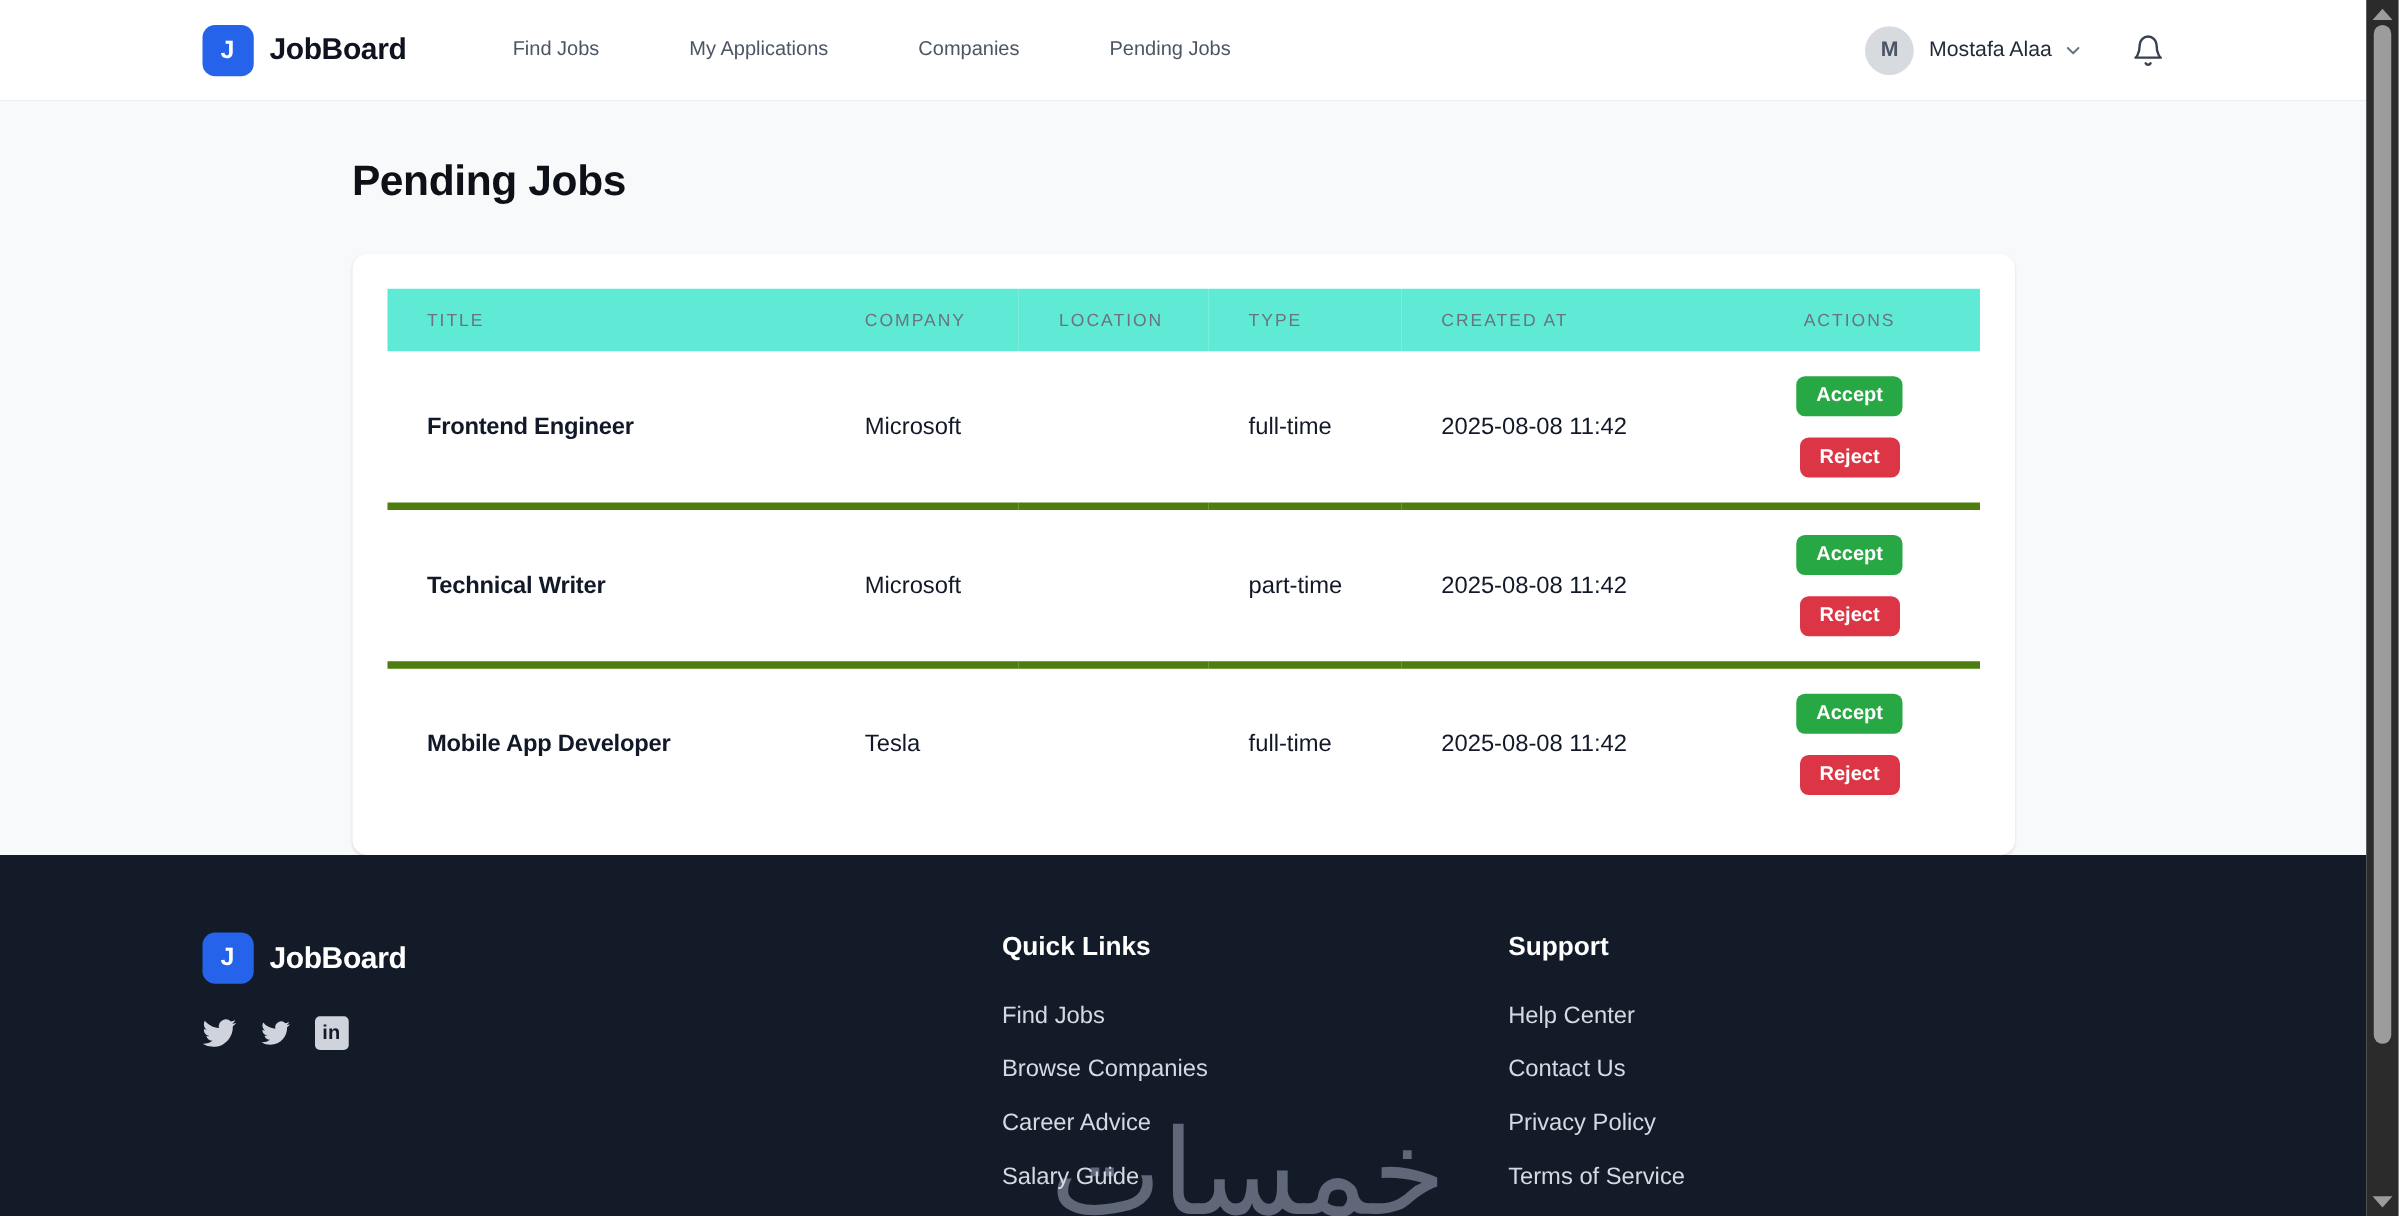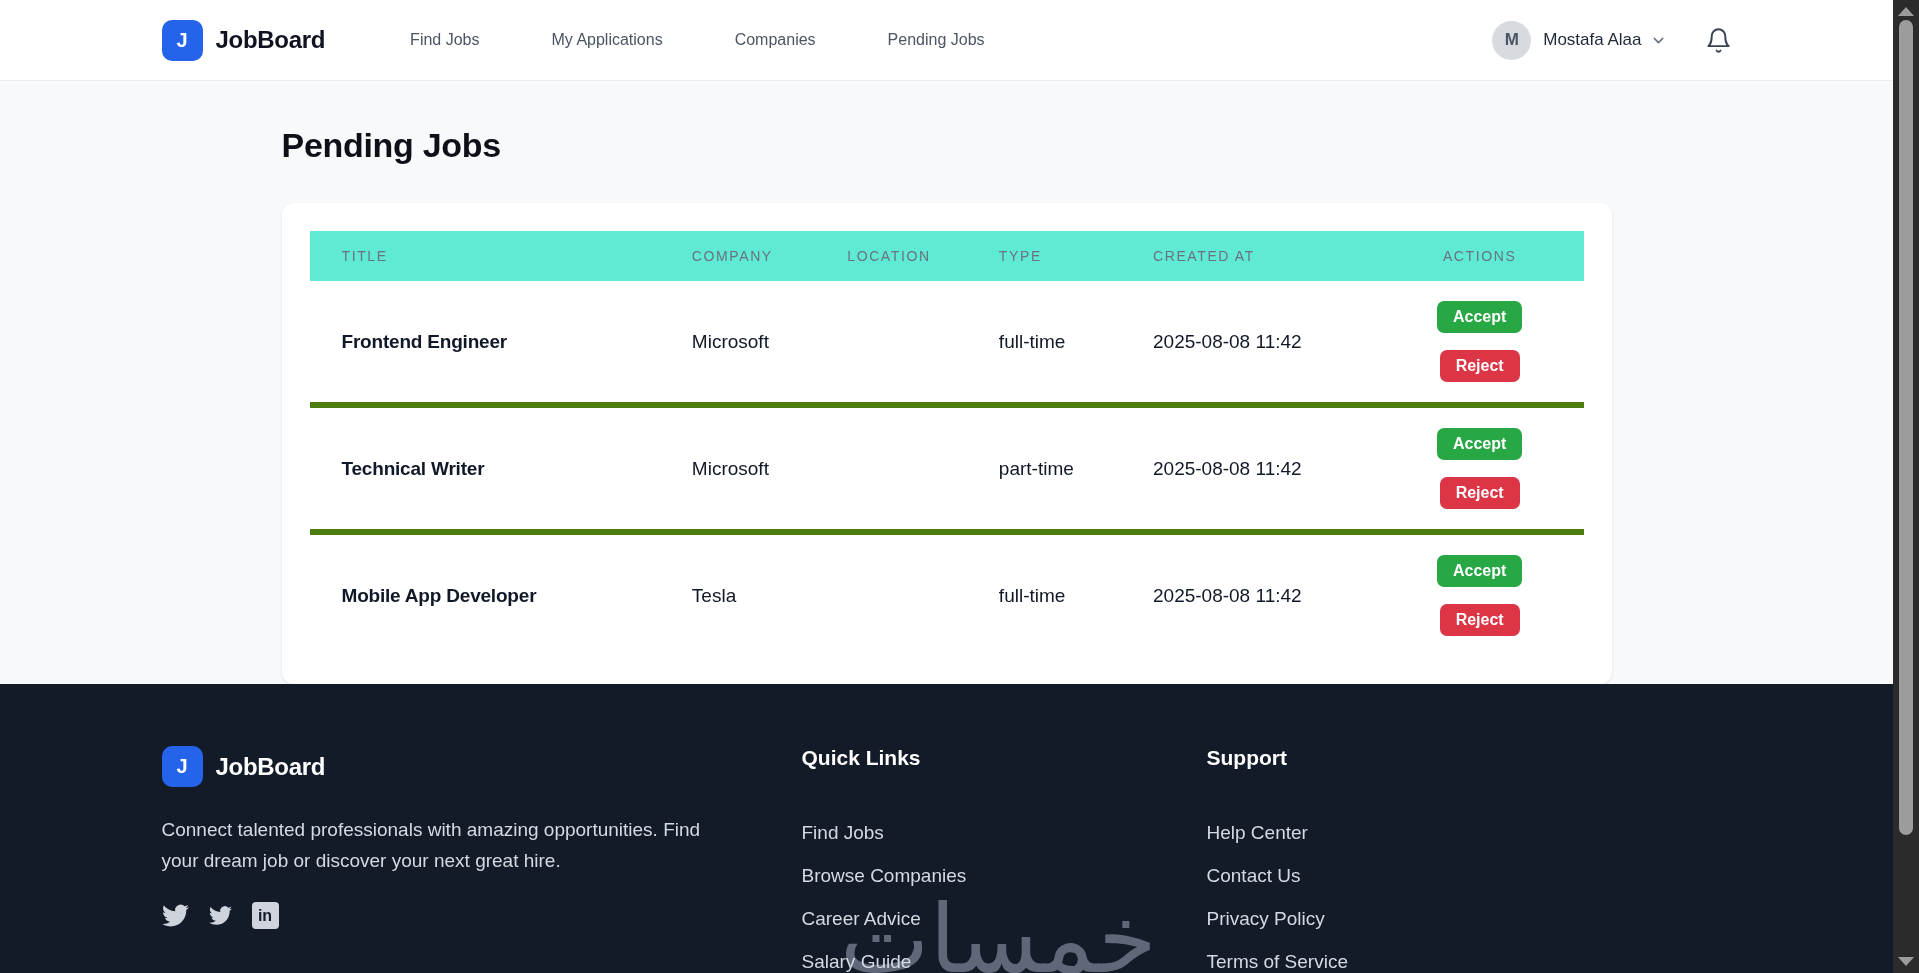--- a/index.html
+++ b/index.html
@@ -72,21 +72,21 @@
   .footer-brand-row { display: flex; align-items: center; }
   .footer-brand-name { font-size: 24px; font-weight: 700; color: #ffffff; margin-left: 13px; letter-spacing: -0.3px; }
   .footer-desc { margin-top: 27px; max-width: 565px; font-size: 19px; line-height: 31px; color: #d5dae2; }
   .social-row { margin-top: 26px; display: flex; align-items: center; gap: 20px; }
   .social-link { display: flex; align-items: center; color: #cfd4dc; cursor: pointer; text-decoration: none; }
   .linkedin-badge {
     width: 27px; height: 27px; border-radius: 4px; background: #cfd4dc;
     color: #131a28; font-weight: 700; font-size: 16px;
     display: flex; align-items: center; justify-content: center;
   }
-  .footer-col-heading { font-size: 21px; font-weight: 700; color: #ffffff; margin-bottom: 52px; }
+  .footer-col-heading { font-size: 21px; font-weight: 700; color: #ffffff; margin-bottom: 32px; }
   .footer-links { list-style: none; }
   .footer-links li { margin-bottom: 21px; }
   .footer-link { font-size: 19px; color: #d5dae2; text-decoration: none; cursor: pointer; }
 
   
   .scrollbar { position: absolute; right: 0; top: 0; width: 26px; height: 973px; background: #2b2b2b; z-index: 10; }
   .scroll-arrow-up, .scroll-arrow-down {
     position: absolute; left: 5px; width: 0; height: 0; cursor: pointer;
     border-left: 8px solid transparent; border-right: 8px solid transparent;
   }
@@ -199,21 +199,20 @@
   </main>
 
   <footer>
     <div class="watermark">خمسات</div>
     <div class="footer-inner">
       <div>
         <div class="footer-brand-row">
           <div class="logo-badge">J</div>
           <div class="footer-brand-name">JobBoard</div>
         </div>
-        <p class="footer-desc">Connect talented professionals with amazing opportunities. Find your dream job or discover your next great hire.</p>
         <div class="social-row">
           <a class="social-link">
             <svg width="27" height="27" viewBox="0 0 24 24" fill="currentColor">
                 <path d="M23.953 4.57a10 10 0 01-2.825.775 4.958 4.958 0 002.163-2.723c-.951.555-2.005.959-3.127 1.184a4.92 4.92 0 00-8.384 4.482C7.69 8.095 4.067 6.13 1.64 3.162a4.822 4.822 0 00-.666 2.475c0 1.71.87 3.213 2.188 4.096a4.904 4.904 0 01-2.228-.616v.06a4.923 4.923 0 003.946 4.827 4.996 4.996 0 01-2.212.085 4.936 4.936 0 004.604 3.417 9.867 9.867 0 01-6.102 2.105c-.39 0-.779-.023-1.17-.067a13.995 13.995 0 007.557 2.209c9.053 0 13.998-7.496 13.998-13.985 0-.21 0-.42-.015-.63A9.935 9.935 0 0024 4.59z"></path>
               </svg>
           </a>
           <a class="social-link">
             <svg width="23" height="23" viewBox="0 0 24 24" fill="currentColor">
                 <path d="M23.953 4.57a10 10 0 01-2.825.775 4.958 4.958 0 002.163-2.723c-.951.555-2.005.959-3.127 1.184a4.92 4.92 0 00-8.384 4.482C7.69 8.095 4.067 6.13 1.64 3.162a4.822 4.822 0 00-.666 2.475c0 1.71.87 3.213 2.188 4.096a4.904 4.904 0 01-2.228-.616v.06a4.923 4.923 0 003.946 4.827 4.996 4.996 0 01-2.212.085 4.936 4.936 0 004.604 3.417 9.867 9.867 0 01-6.102 2.105c-.39 0-.779-.023-1.17-.067a13.995 13.995 0 007.557 2.209c9.053 0 13.998-7.496 13.998-13.985 0-.21 0-.42-.015-.63A9.935 9.935 0 0024 4.59z"></path>
               </svg>

